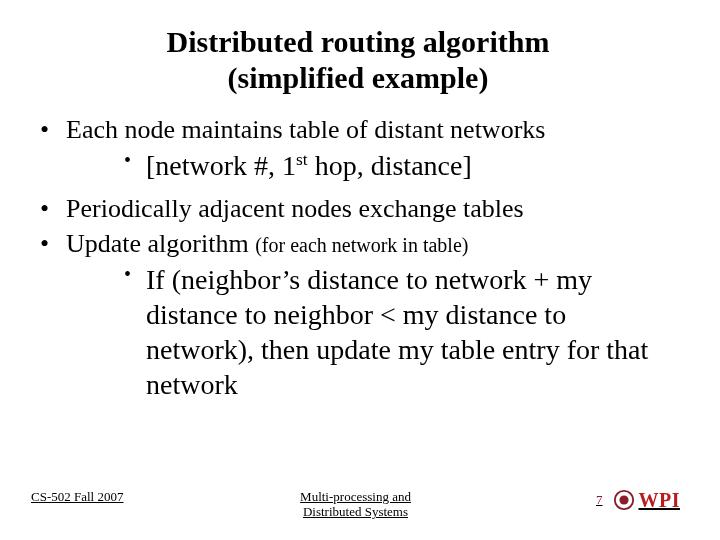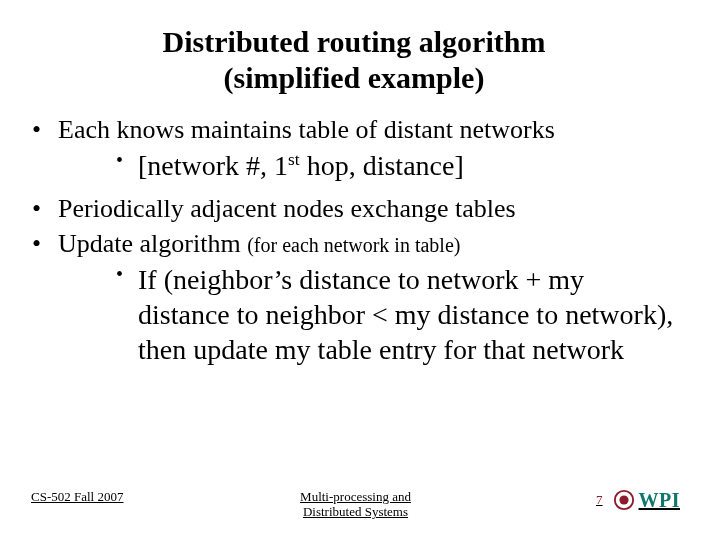--- a/index.html
+++ b/index.html
@@ -1,50 +1,50 @@
 <!DOCTYPE html>
 <html><head>
 <meta charset="utf-8">
 <style>
   * { margin: 0; padding: 0; box-sizing: border-box; }
   html, body { width: 720px; height: 540px; background: #fff; font-family: "Times New Roman", Times, serif; color: #000; }
-  .slide { position: relative; width: 720px; height: 540px; padding: 20px 40px 0 28px; }
+  .slide { position: relative; width: 720px; height: 540px; padding: 20px 40px 0 36px; }
   .title { text-align: center; font-size: 30px; line-height: 1.2; margin: 4px 0 18px 0; }
   .bullets { list-style: none; }
   .bullets > li { position: relative; font-size: 26px; line-height: 1.22; padding-left: 30px; margin-bottom: 4px; }
   .bullets > li::before { content: "•"; position: absolute; left: 4px; top: 0; font-size: 26px; }
   .subbullets { list-style: none; margin: 2px 0 10px 0; }
   .subbullets > li { position: relative; font-size: 28px; line-height: 1.25; padding-left: 80px; margin-bottom: 2px; }
   .subbullets > li::before { content: "•"; position: absolute; left: 58px; top: 0; font-size: 20px; }
   sup.ord { font-size: 0.62em; vertical-align: super; line-height: 0; }
   .paren { font-size: 20px; }
   .footer { position: absolute; bottom: 20px; left: 31px; right: 40px; display: flex; align-items: flex-start; font-size: 13px; text-decoration: underline; }
   .footer .left { width: 200px; }
   .footer .center { flex: 1; text-align: center; line-height: 1.2; }
   .footer .pgwrap { width: 200px; display: flex; align-items: center; justify-content: flex-end; gap: 10px; }
   .footer .pageno { color: #8a1c2b; }
   .logo { display: flex; align-items: center; gap: 4px; }
   .seal { width: 22px; height: 22px; }
   .seal circle.o { fill: none; stroke: #8a1c2b; stroke-width: 2; }
   .seal circle.i { fill: #8a1c2b; }
-  .wpi { font-family: Georgia, "Times New Roman", serif; font-weight: bold; font-size: 20px; color: #0f766e; letter-spacing: 0.5px; }
+  .wpi { font-family: Georgia, "Times New Roman", serif; font-weight: bold; font-size: 20px; color: #b91c1c; letter-spacing: 0.5px; }
 </style>
 </head>
 <body>
 
 <div class="slide">
 
   <h1 class="title">
     <span>Distributed routing algorithm</span><br>
     <span>(simplified example)</span>
   </h1>
 
   <ul class="bullets">
     <li>
-      <span>Each knows maintains table of distant networks</span>
+      <span>Each node maintains table of distant networks</span>
       <ul class="subbullets">
         <li>
           <span><span>[network #, 1</span><sup class="ord">st</sup><span> hop, distance]</span></span>
         </li>
       </ul>
     </li>
     <li>
       <span>Periodically adjacent nodes exchange tables</span>
     </li>
     <li>

